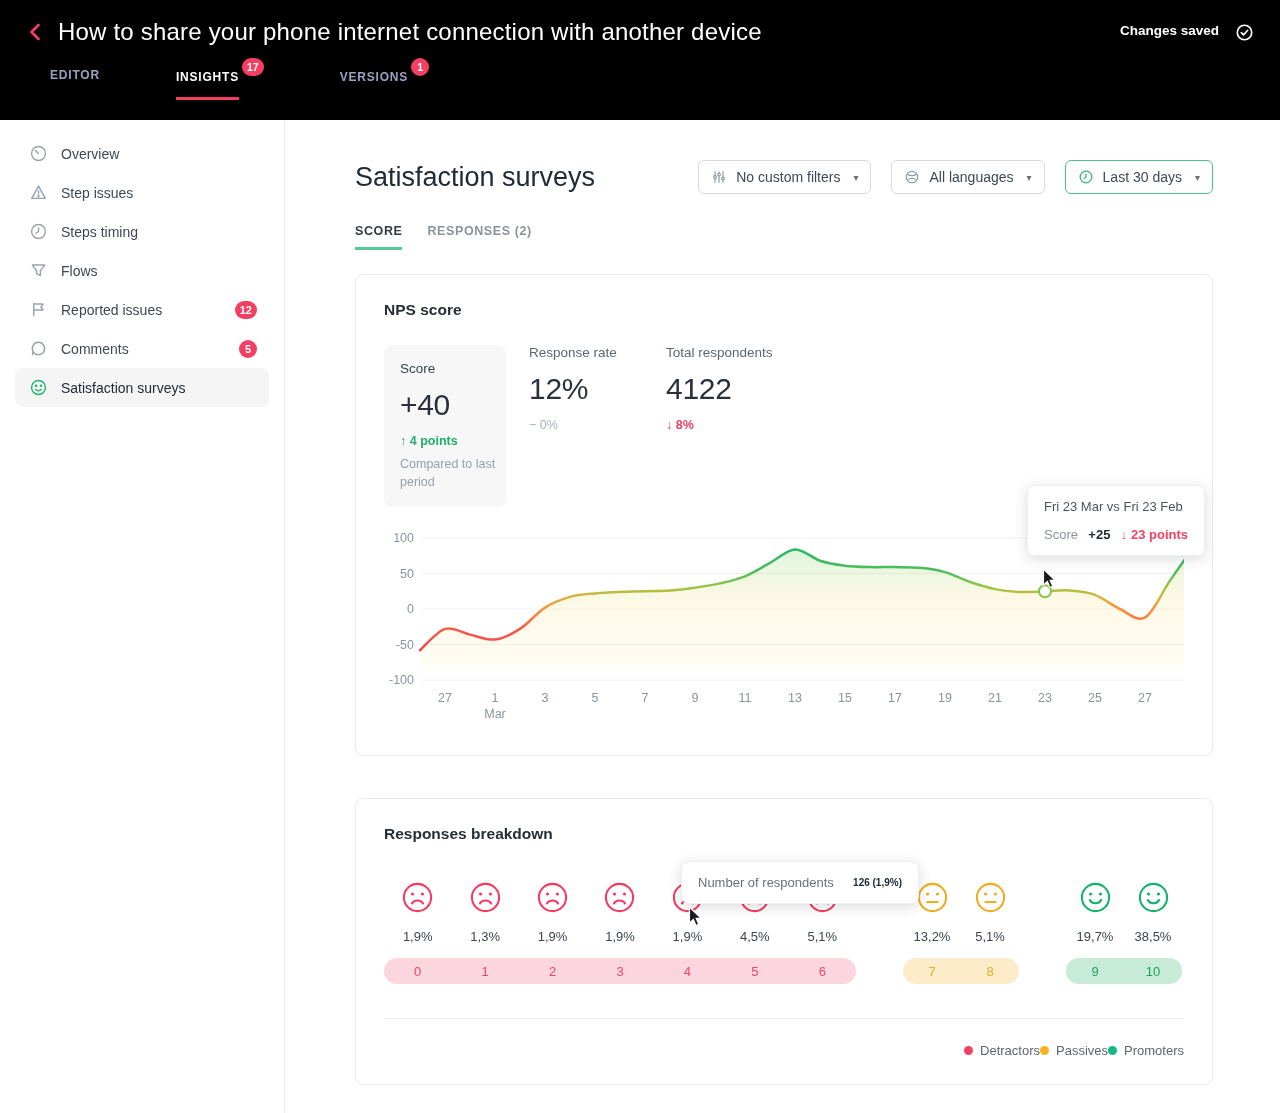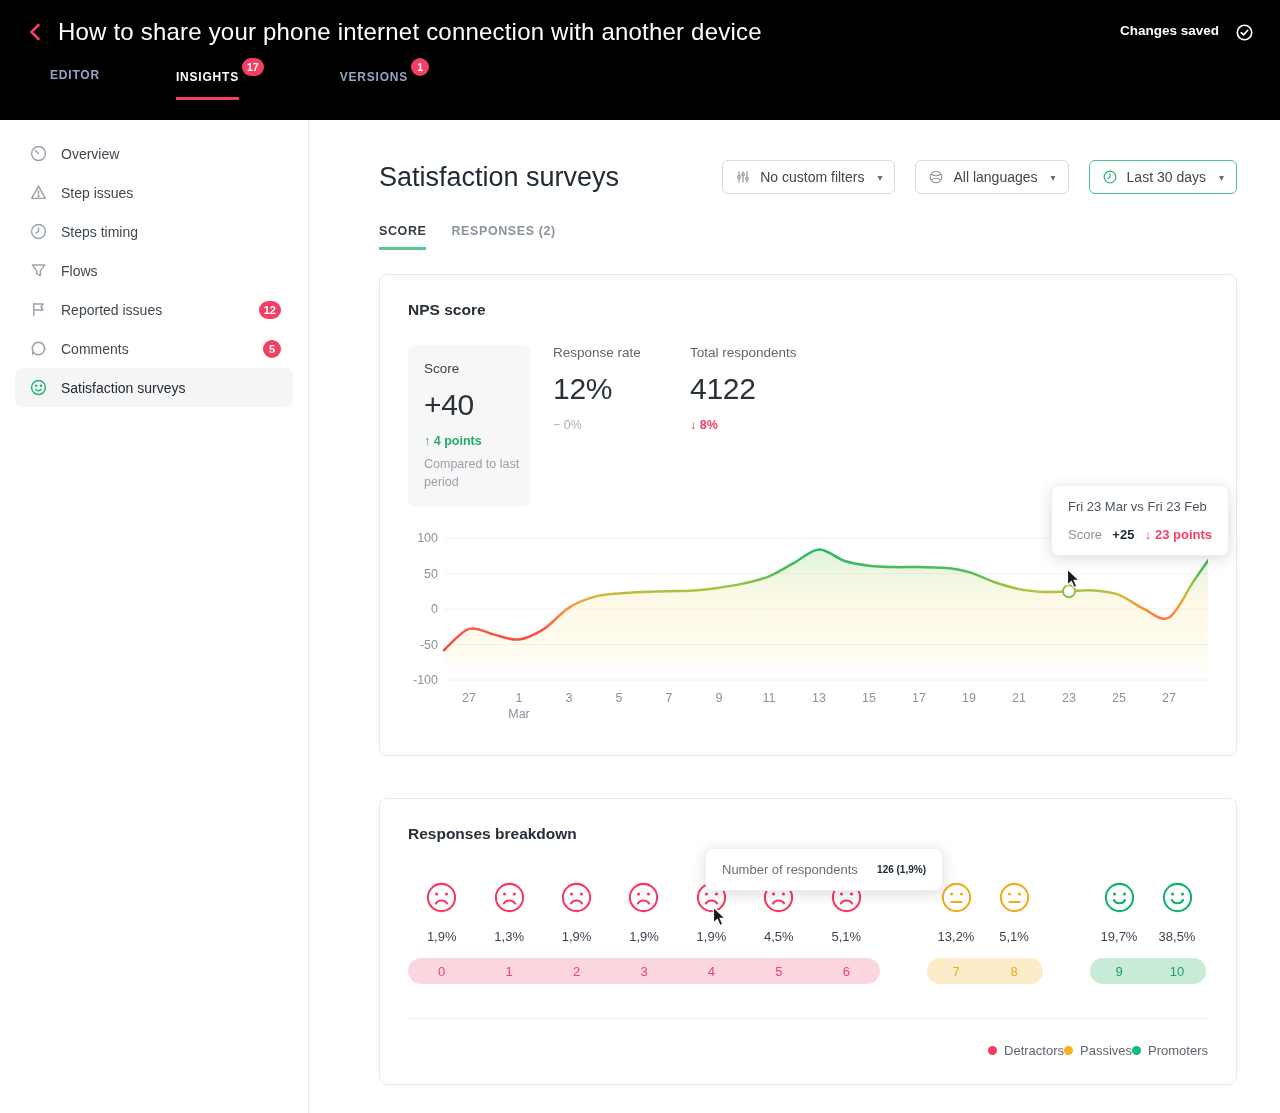--- a/index.html
+++ b/index.html
@@ -15,21 +15,21 @@
   .hdr-tabs { display:flex; gap:76px; margin:22px 0 0 50px; }
   .htab { position:relative; font-size:12px; font-weight:700; letter-spacing:.8px; color:#98a3c4; cursor:pointer; }
   .htab-label { display:inline-block; padding-bottom:13px; border-bottom:3px solid transparent; }
   .htab.active .htab-label { color:#fff; border-bottom-color:#f43f63; }
   .hbadge { display:inline-flex; align-items:center; justify-content:center; background:#f43f63; color:#fff;
     font-size:10.5px; font-weight:700; min-width:18px; height:18px; border-radius:9px; padding:0 5px;
     position:relative; top:-10px; margin-left:3px; letter-spacing:0; }
 
   
   .body-wrap { display:flex; height:993px; }
-  .sidebar { width:309px; border-right:1px solid #e8eaec; padding-top:14px; flex-shrink:0; }
+  .sidebar { width:285px; border-right:1px solid #e8eaec; padding-top:14px; flex-shrink:0; }
   .sb-item { display:flex; align-items:center; height:39px; margin:0 15px; padding:0 12px 0 14px;
     border-radius:8px; cursor:pointer; }
   .sb-item .sb-icon { width:19px; height:19px; color:#9aa2ac; flex-shrink:0; }
   .sb-item .sb-label { margin-left:13px; font-size:14px; color:#3f4850; }
   .sb-item.active { background:#f5f5f6; }
   .sb-item.active .sb-icon { color:#1db56c; }
   .sb-item.active .sb-label { color:#212b36; }
   .sb-badge { margin-left:auto; background:#f43f63; color:#fff; font-size:11px; font-weight:700;
     min-width:18px; height:18px; border-radius:9px; display:flex; align-items:center; justify-content:center; padding:0 5px; }
 
@@ -70,21 +70,21 @@
 
   
   .tooltip { position:absolute; background:#fff; border:1px solid #f0f0f1; border-radius:8px;
     box-shadow:0 3px 14px rgba(30,35,40,.16); z-index:5; }
   .tt-chart { left:671px; top:210px; width:178px; padding:13px 16px; }
   .tt-chart .tt-date { font-size:13px; color:#4a5560; }
   .tt-chart .tt-row { display:flex; justify-content:space-between; align-items:center; margin-top:13px; font-size:13px; }
   .tt-chart .tt-metric { color:#8b939c; }
   .tt-chart .tt-val { color:#212b36; font-weight:700; }
   .tt-chart .tt-delta { color:#f43f63; font-weight:700; }
-  .tt-bd { left:325px; top:49px; width:238px; padding:13px 16px; display:flex; justify-content:space-between; align-items:center; }
+  .tt-bd { left:325px; top:62px; width:238px; padding:13px 16px; display:flex; justify-content:space-between; align-items:center; }
   .tt-bd .tt-label { font-size:13px; color:#6a7076; }
   .tt-bd .tt-val { font-size:10px; font-weight:700; color:#212b36; }
 
   .cursor { position:absolute; z-index:6; pointer-events:none; }
 
   
   .bd-groups { display:flex; gap:47px; margin-top:38px; }
   .bd-row { display:grid; }
   .bd-cell { display:flex; align-items:center; justify-content:center; cursor:pointer; }
   .bd-pct { text-align:center; font-size:13px; color:#3c4550; margin-top:0; }

